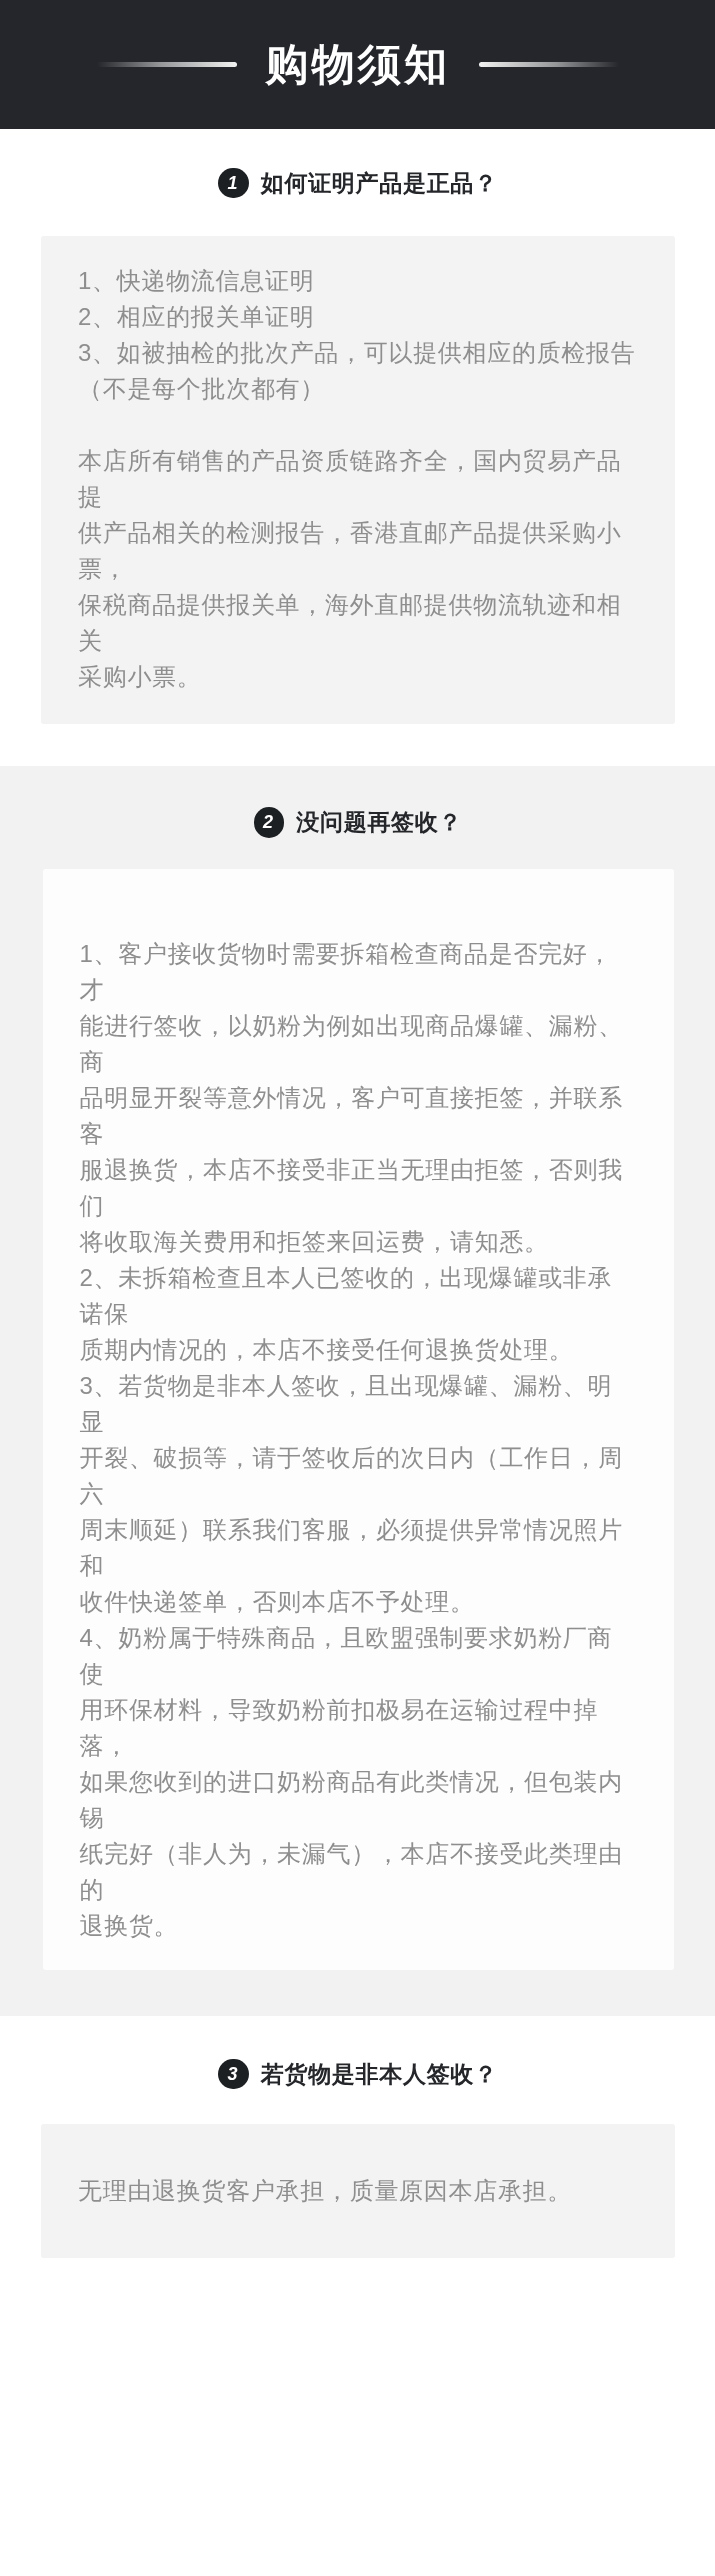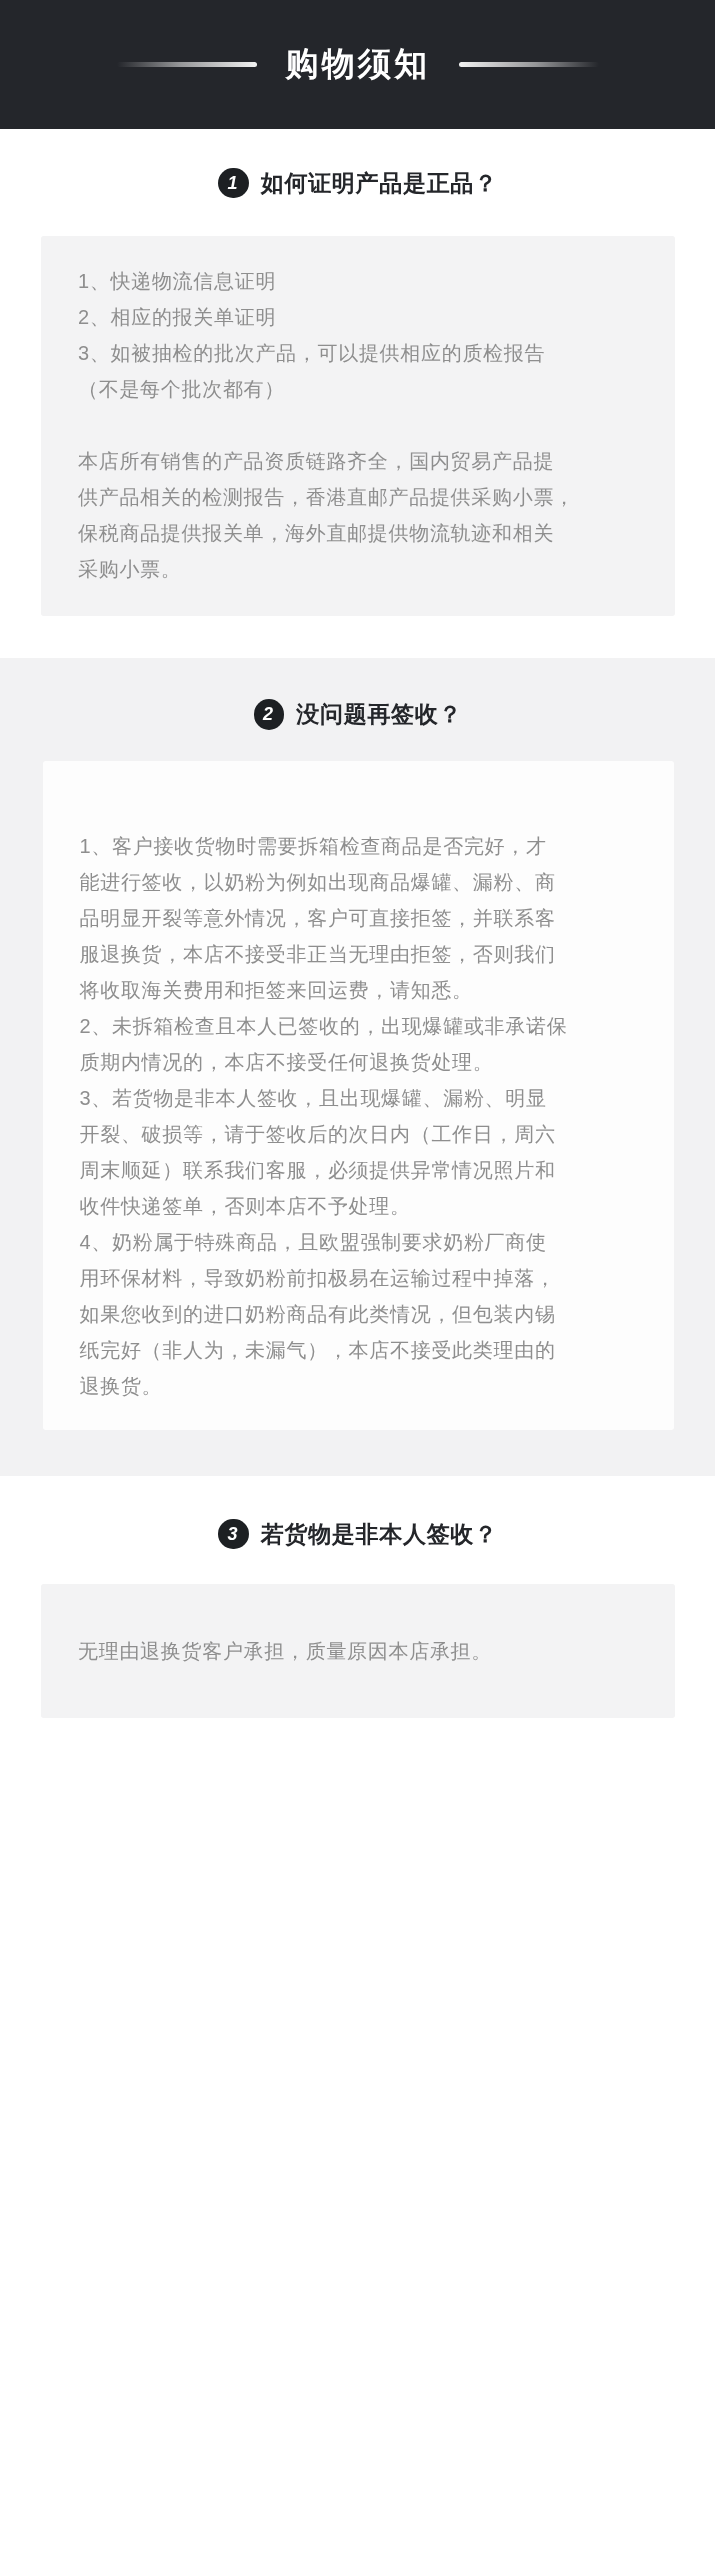--- a/index.html
+++ b/index.html
@@ -26,21 +26,21 @@
     height:129px;
     background:var(--header-bg);
     display:flex;
     align-items:center;
     justify-content:center;
     gap:28px;
   }
   .hdr-title{
     margin:0;
     color:var(--title-text);
-    font-size:33px;
+    font-size:43px;
     font-weight:bold;
     letter-spacing:3.3px;
     white-space:nowrap;
   }
   .decor-line{width:140px;height:4.6px;border-radius:2.7px;}
   .decor-line.left{background:linear-gradient(to left,#f2f2f2,rgba(242,242,242,0.55) 55%,rgba(242,242,242,0));}
   .decor-line.right{background:linear-gradient(to right,#f2f2f2,rgba(242,242,242,0.55) 55%,rgba(242,242,242,0));}
   
   .hrow{
     display:flex;
@@ -73,21 +73,21 @@
     border-radius:2.7px;
   }
   .whitebox{
     background:var(--white-box);
     width:631px;
     margin:30.5px auto 0;
     border-radius:2.7px;
   }
   .para{
     margin:0;
-    font-size:20px;
+    font-size:24px;
     line-height:36px;
     color:var(--body-text);
     white-space:pre-line;
     letter-spacing:0.7px;
   }
   .para.gap{margin-top:36px;}
   
   .h1row{margin-top:38px;}
   .box1{margin-top:37px;padding:26.5px 37px 29px;}
   .band{background:var(--band-bg);}

